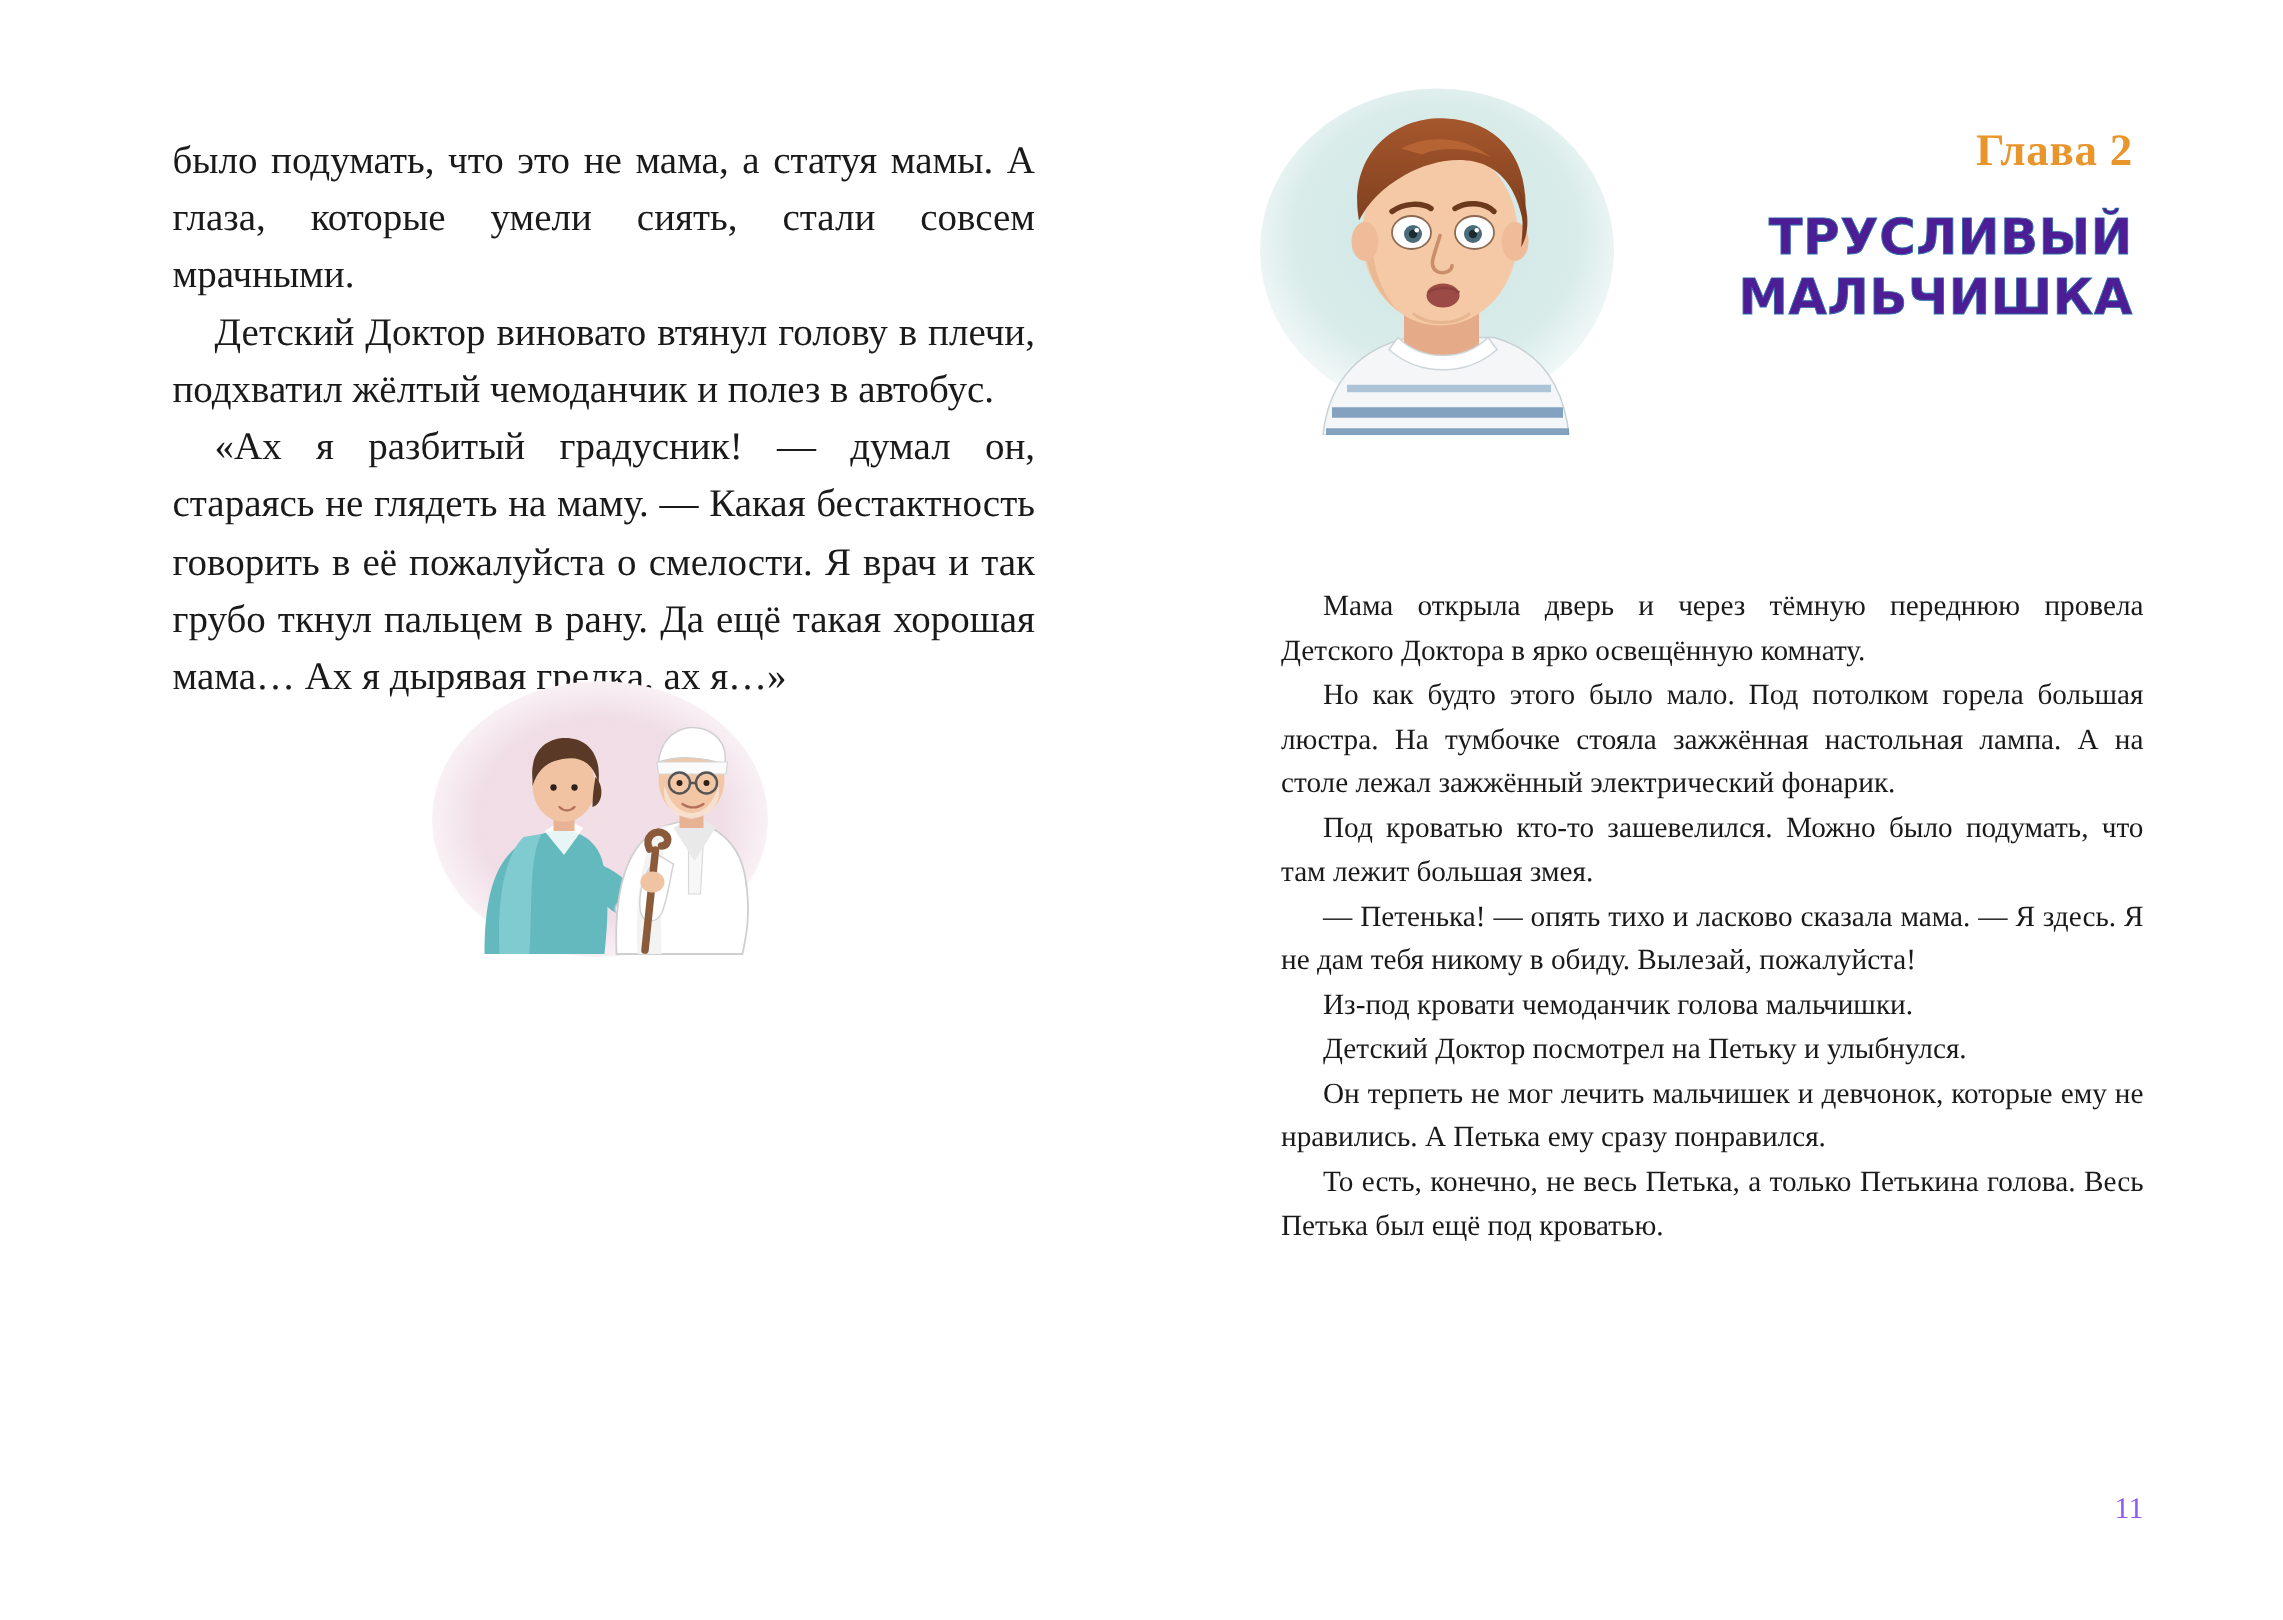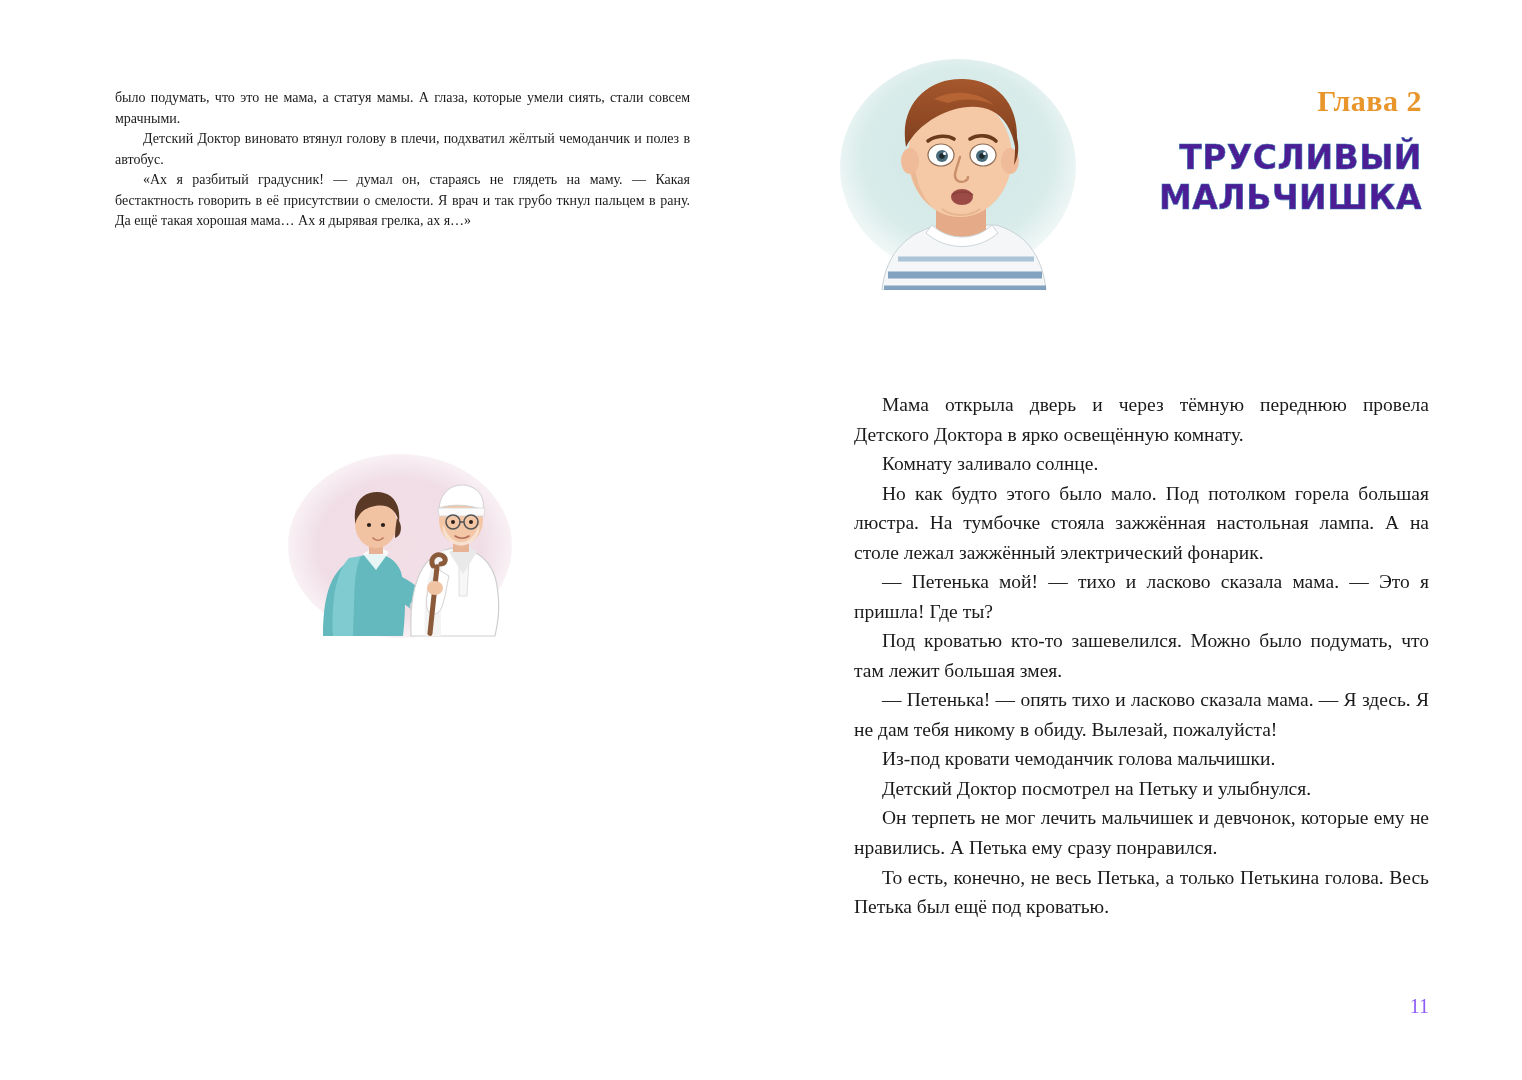--- a/index.html
+++ b/index.html
@@ -28,21 +28,21 @@
     height: 1080px;
     box-sizing: border-box;
   }
 
   
   .left-text {
     position: absolute;
     left: 115px;
     top: 88px;
     width: 575px;
-    font-size: 14px;
+    font-size: 26px;
     line-height: 1.47;
     text-align: justify;
     font-family: "Liberation Serif", serif;
   }
   .left-text p {
     margin: 0;
     text-indent: 0;
   }
   .left-text p.indent {
     text-indent: 28px;
@@ -122,21 +122,21 @@
 </head>
 <body>
 
 <div class="spread">
 
   <div class="page">
 
     <div class="left-text">
       <p>было подумать, что это не мама, а статуя мамы. А глаза, которые умели сиять, стали совсем мрачными.</p>
       <p class="indent">Детский Доктор виновато втянул голову в плечи, подхватил жёлтый чемоданчик и полез в автобус.</p>
-      <p class="indent">«Ах я разбитый градусник! — думал он, стараясь не глядеть на маму. — Какая бестактность говорить в её присутствии о смелости. Я врач и так грубо ткнул пальцем в рану. Да ещё такая хорошая мама… Ах я дырявая грелка, ах я…»</p>
+      <p class="indent">«Ах я разбитый градусник! — думал он, стараясь не глядеть на маму. — Какая бестактность говорить в её пожалуйста о смелости. Я врач и так грубо ткнул пальцем в рану. Да ещё такая хорошая мама… Ах я дырявая грелка, ах я…»</p>
     </div>
 
     <div class="illo-doctor">
       <svg viewBox="0 0 235 195" width="235" height="195" aria-hidden="true">
         <defs>
           <radialGradient id="bgGlow" cx="50%" cy="50%" r="60%">
             <stop offset="0%" stop-color="#f2dfe6"></stop>
             <stop offset="60%" stop-color="#f0dde6"></stop>
             <stop offset="100%" stop-color="#ffffff"></stop>
           </radialGradient>
@@ -249,23 +249,21 @@
       </svg>
     </div>
 
     <div class="chapter-block">
       <div class="chapter-num">Глава 2</div>
       <div class="chapter-title">ТРУСЛИВЫЙ МАЛЬЧИШКА</div>
     </div>
 
     <div class="right-text">
       <p>Мама открыла дверь и через тёмную переднюю провела Детского Доктора в ярко освещённую комнату.</p>
-      <p>Комнату заливало солнце.</p>
       <p>Но как будто этого было мало. Под потолком горела большая люстра. На тумбочке стояла зажжённая настольная лампа. А на столе лежал зажжённый электрический фонарик.</p>
-      <p>— Петенька мой! — тихо и ласково сказала мама. — Это я пришла! Где ты?</p>
       <p>Под кроватью кто-то зашевелился. Можно было подумать, что там лежит большая змея.</p>
       <p>— Петенька! — опять тихо и ласково сказала мама. — Я здесь. Я не дам тебя никому в обиду. Вылезай, пожалуйста!</p>
       <p>Из-под кровати чемоданчик голова мальчишки.</p>
       <p>Детский Доктор посмотрел на Петьку и улыбнулся.</p>
       <p>Он терпеть не мог лечить мальчишек и девчонок, которые ему не нравились. А Петька ему сразу понравился.</p>
       <p>То есть, конечно, не весь Петька, а только Петькина голова. Весь Петька был ещё под кроватью.</p>
     </div>
 
     <div class="folio">11</div>
   </div>

